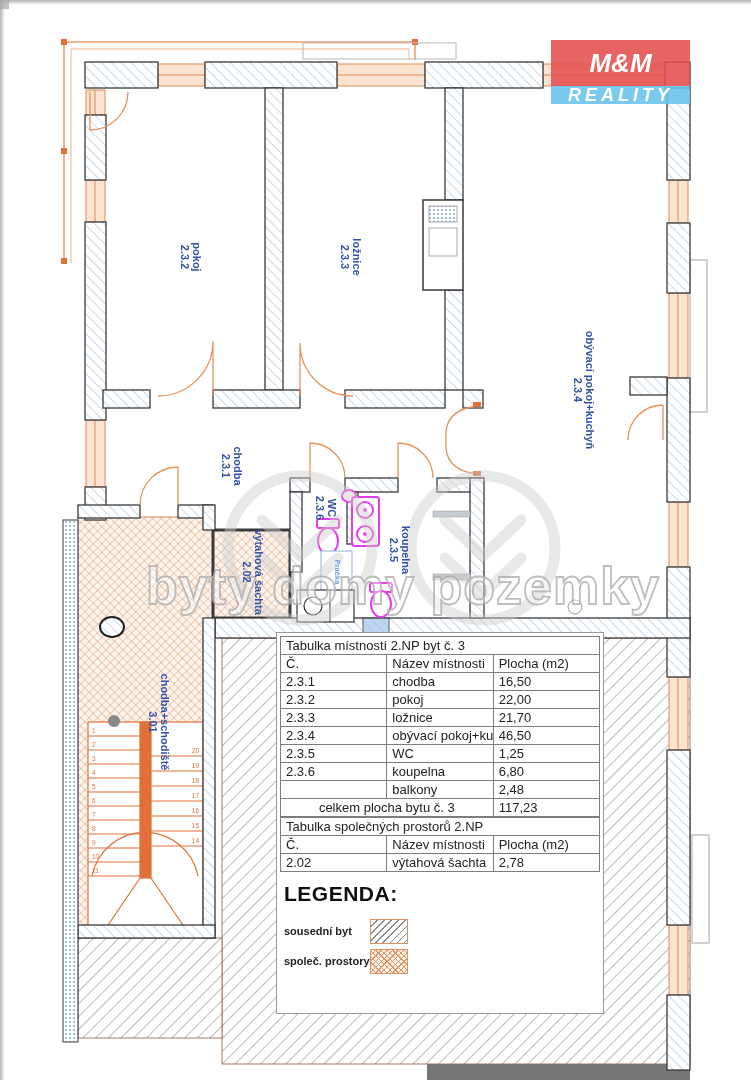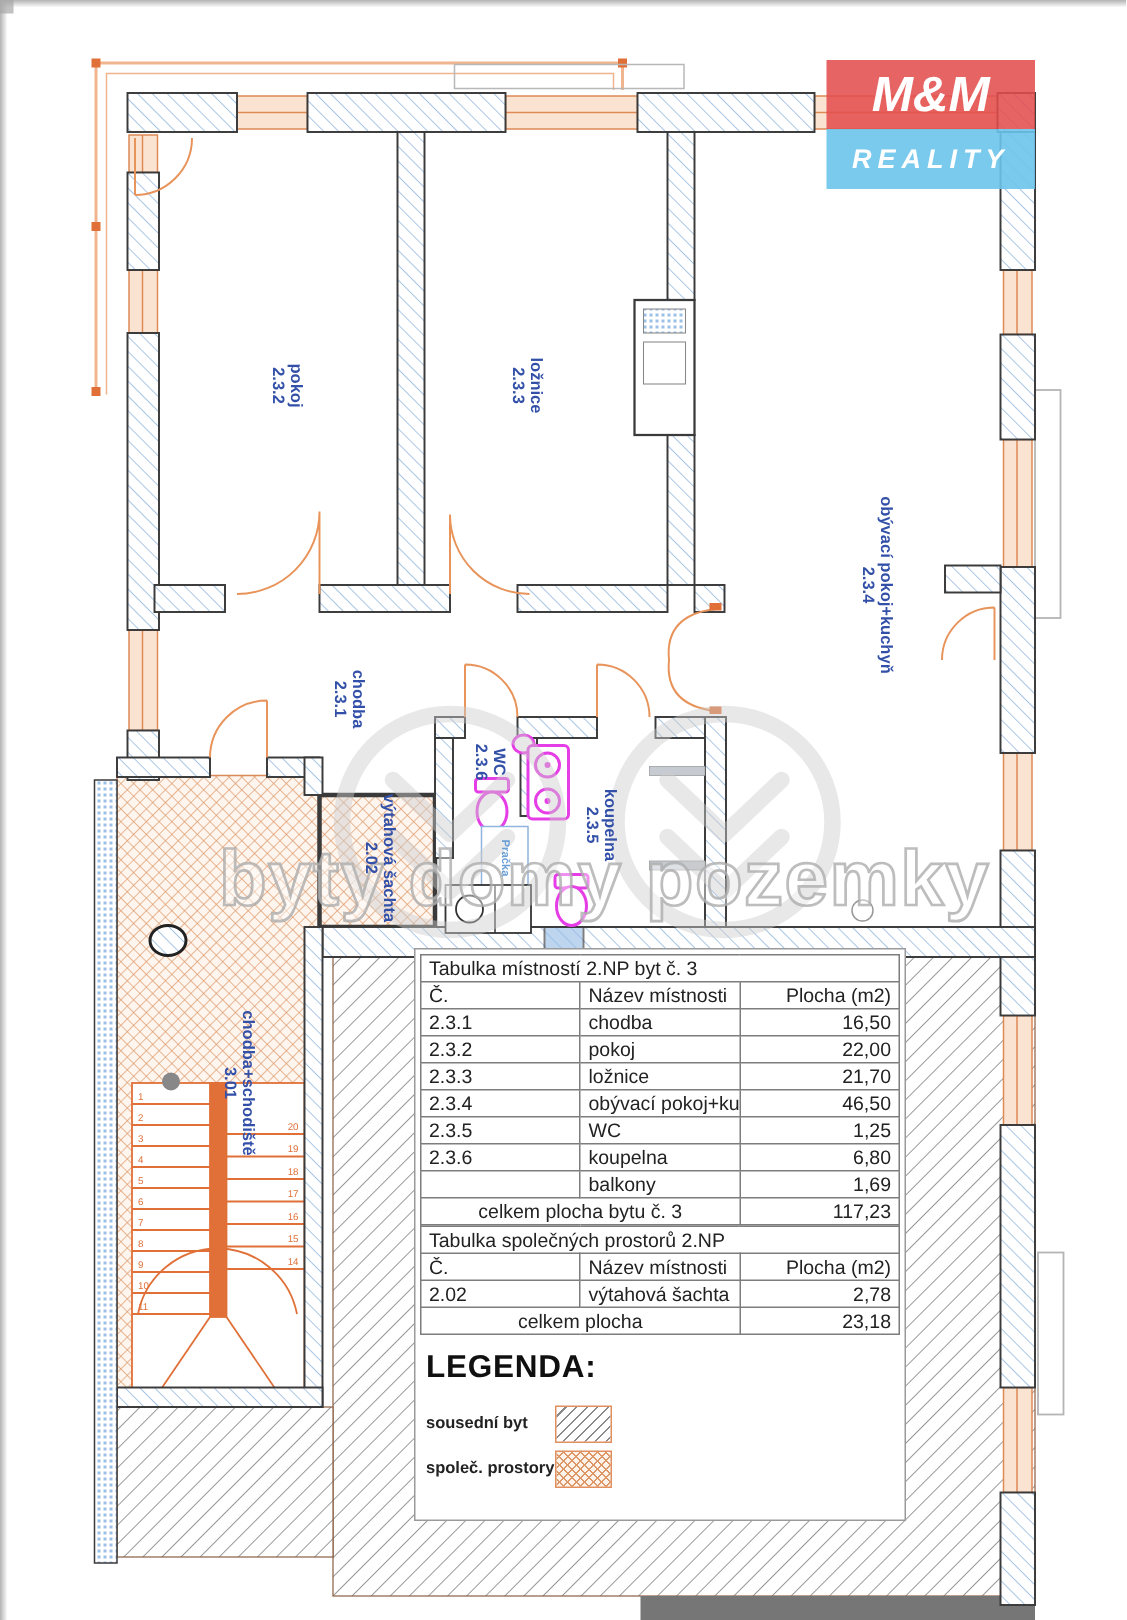--- a/index.html
+++ b/index.html
@@ -22,31 +22,31 @@
     transform:translate(-50%,-50%) rotate(90deg);}
 
   
   .wmark{position:absolute;left:146px;top:556px;width:480px;font-size:52px;font-weight:bold;
     letter-spacing:1px;color:rgba(255,255,255,0.42);
     -webkit-text-stroke:1.8px rgba(172,172,172,0.8);white-space:nowrap;pointer-events:none;}
 
   
   .logo{position:absolute;left:551px;top:40px;width:139px;}
   .logo-top{height:46px;background:rgba(227,77,77,0.87);color:#fff;display:flex;
-    align-items:center;justify-content:center;font-size:33px;font-weight:900;font-style:italic;}
-  .logo-bottom{height:40px;background:rgba(108,196,236,0.9);color:#fff;display:flex;
+    align-items:center;justify-content:center;font-size:26px;font-weight:900;font-style:italic;}
+  .logo-bottom{height:18px;background:rgba(108,196,236,0.9);color:#fff;display:flex;
     align-items:center;justify-content:center;font-size:18px;font-weight:800;
     font-style:italic;letter-spacing:4px;}
 
   
   .panel{position:absolute;left:276px;top:632px;width:328px;height:382px;background:#fff;
     border:1px solid #9a9a9a;box-sizing:border-box;padding:3px;}
   table{border-collapse:collapse;width:100%;table-layout:fixed;font-size:13px;color:#222;}
   td{border:1px solid #7d7d7d;padding:0 5px;height:17px;overflow:hidden;white-space:nowrap;}
-  td.num{width:58px;} td.name{width:146px;} td.area{width:98px;text-align:right;}
+  td.num{width:58px;} td.name{width:146px;} td.area{width:98px;}
   td.title{text-align:left;}
   td.total{text-align:center;}
   .t2{margin-top:0;}
 
   
   .legend{margin-top:10px;padding-left:4px;}
   .legend-title{font-size:21px;font-weight:900;color:#101010;letter-spacing:.5px;margin:4px 0 10px 0;}
   .legend-row{display:flex;align-items:center;height:30px;}
   .legend-label{width:86px;font-size:11px;font-weight:bold;color:#222;}
   .swatch{width:38px;height:25px;border:1.5px solid #e0905e;box-sizing:border-box;}
@@ -351,21 +351,21 @@
         <td class="area">1,25</td>
       </tr>
       <tr>
         <td class="num">2.3.6</td>
         <td class="name">koupelna</td>
         <td class="area">6,80</td>
       </tr>
       <tr>
         <td class="num"></td>
         <td class="name">balkony</td>
-        <td class="area">1,69</td>
+        <td class="area">2,48</td>
       </tr>
       <tr>
         <td class="total" colspan="2">celkem plocha bytu č. 3</td>
         <td class="area">117,23</td>
       </tr>
     </tbody>
       </table>
 
     <table class="t2">
       <tbody>
@@ -374,24 +374,20 @@
           </tr>
       <tr>
         <td class="num">Č.</td>
         <td class="name">Název místnosti</td>
         <td class="area">Plocha (m2)</td>
       </tr>
       <tr>
         <td class="num">2.02</td>
         <td class="name">výtahová šachta</td>
         <td class="area">2,78</td>
-      </tr>
-      <tr>
-        <td class="total" colspan="2">celkem plocha</td>
-        <td class="area">23,18</td>
       </tr>
     </tbody>
       </table>
 
     <div class="legend">
       <div class="legend-title">LEGENDA:</div>
       <div class="legend-row">
         <div class="legend-label">sousední byt</div>
         <div class="swatch swatch-diag"></div>
       </div>

